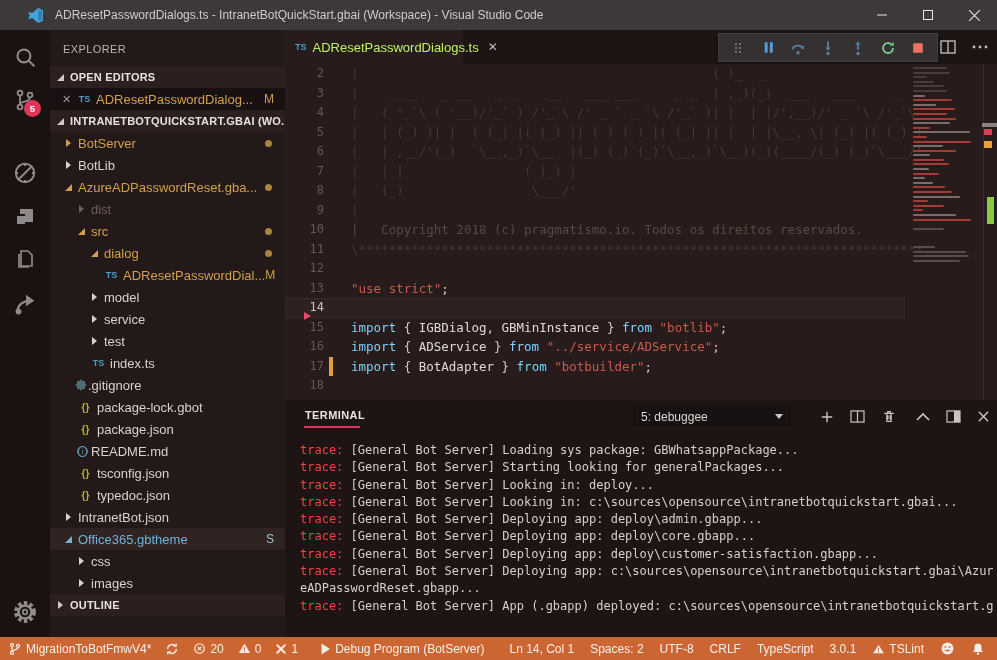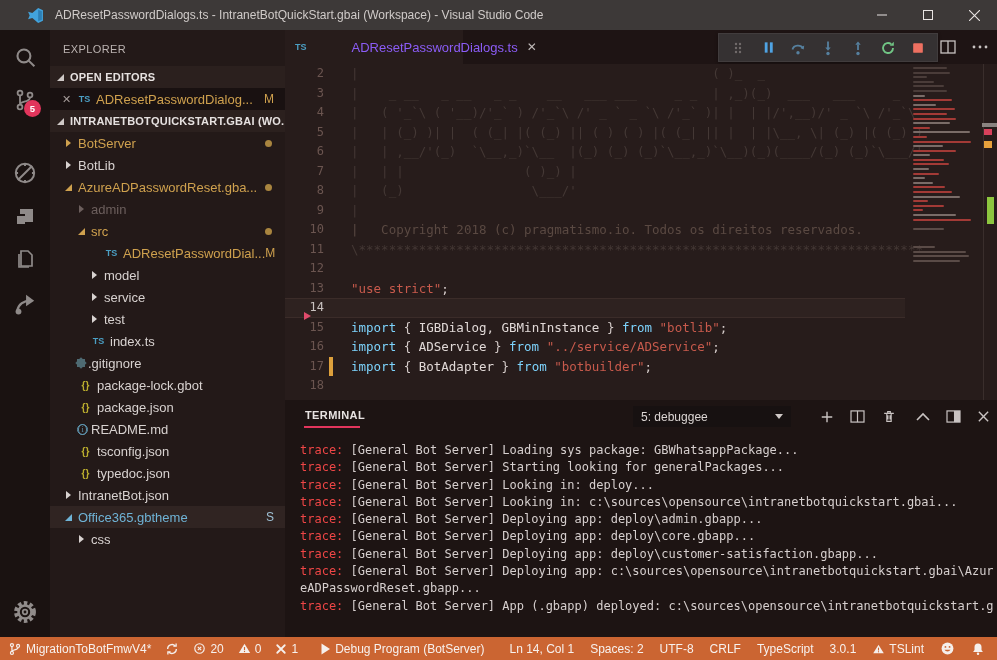--- a/index.html
+++ b/index.html
@@ -38,21 +38,21 @@
   .fi-git { width:8px; height:8px; background:#4E6A72; transform:rotate(45deg); }
   .c-gold { color:#CFA14E; } .c-white { color:#D8D2D0; } .c-gray { color:#6C5F5D; } .c-blue { color:#6FB3D6; }
   .dotb { width:7px; height:7px; border-radius:50%; background:#A9853F; margin-left:auto; margin-right:13px; flex:none; }
   .txtb { margin-left:auto; margin-right:11px; font-size:12px; flex:none; }
   .txtb.b-gold { color:#CFA14E; } .txtb.b-blue { color:#9FC0D4; }
 
   
   .tabbar { position:absolute; left:285px; top:30px; width:712px; height:34px; background:#1E1414; }
   .tab { position:absolute; left:0; top:0; height:34px; width:178px; background:#271C1B; display:flex; align-items:center; padding:0 10px; }
   .tab-ts { color:#4B9FC4; font-size:9px; font-weight:bold; margin-right:6px; }
-  .tab-label { color:#8b5cf6; font-size:13px; white-space:nowrap;margin-left:39px; }
+  .tab-label { color:#bef264; font-size:13px; white-space:nowrap; }
   .tab-x { color:#C0BAB9; font-size:12px; margin-left:9px; }
   .dbgbar { position:absolute; left:433px; top:3px; width:220px; height:29px; background:#353132; border:1px solid #413C3D; display:flex; align-items:center; justify-content:space-around; padding:0 4px; box-shadow:0 1px 3px rgba(0,0,0,.4); }
   .dbtn { width:24px; height:24px; display:flex; align-items:center; justify-content:center; }
   .ed-act { position:absolute; top:0; height:34px; display:flex; align-items:center; justify-content:center; width:30px; }
 
   
   .editor { position:absolute; left:285px; top:64px; width:712px; height:336px; background:#271C1B; overflow:hidden; }
   .lines { position:absolute; left:0; top:0; width:620px; }
   .cline { height:19.5px; display:flex; font-family:"DejaVu Sans Mono",monospace; font-size:12.5px; line-height:19.5px; white-space:pre; }
   .cline.cur { background:#2E2220; box-shadow:inset 0 1px 0 #3B2C29, inset 0 -1px 0 #3B2C29; }
@@ -196,25 +196,30 @@
           <span class="tw col c-white"></span>
           <span class="c-white">BotLib</span>
         </div>
         <div class="trow" style="padding-left: 14px;">
           <span class="tw exp c-gold"></span>
           <span class="c-gold">AzureADPasswordReset.gba...</span>
           <span class="dotb"></span>
         </div>
         <div class="trow" style="padding-left: 27px;">
           <span class="tw col c-gray"></span>
-          <span class="c-gray">admin</span>
+          <span class="c-gray">dist</span>
         </div>
         <div class="trow" style="padding-left: 27px;">
           <span class="tw exp c-gold"></span>
           <span class="c-gold">src</span>
+          <span class="dotb"></span>
+        </div>
+        <div class="trow" style="padding-left: 40px;">
+          <span class="tw exp c-gold"></span>
+          <span class="c-gold">dialog</span>
           <span class="dotb"></span>
         </div>
         <div class="trow" style="padding-left: 53px;">
           <span class="fi fi-ts">TS</span>
           <span class="c-gold">ADResetPasswordDial...</span>
           <span class="txtb b-gold">M</span>
         </div>
         <div class="trow" style="padding-left: 40px;">
           <span class="tw col c-white"></span>
           <span class="c-white">model</span>
@@ -265,20 +270,28 @@
         </div>
         <div class="trow sel" style="padding-left: 14px;">
           <span class="tw exp c-blue"></span>
           <span class="c-blue">Office365.gbtheme</span>
           <span class="txtb b-blue">S</span>
         </div>
         <div class="trow" style="padding-left: 27px;">
           <span class="tw col c-white"></span>
           <span class="c-white">css</span>
         </div>
+        <div class="trow" style="padding-left: 27px;">
+          <span class="tw col c-white"></span>
+          <span class="c-white">images</span>
+        </div>
+      </div>
+    <div class="sec">
+        <span class="tw col" style="color:#CFC9C7"></span>
+        <span>OUTLINE</span>
       </div>
   </div>
 
   <div class="tabbar">
     <div class="tab">
       <span class="tab-ts">TS</span>
       <span class="tab-label">ADResetPasswordDialogs.ts</span>
       <span class="tab-x">✕</span>
     </div>
     <div class="dbgbar">

